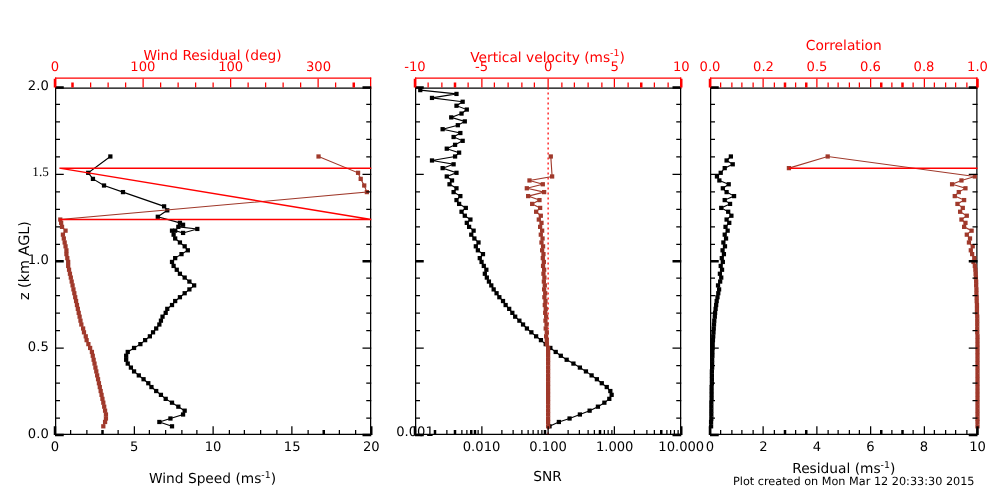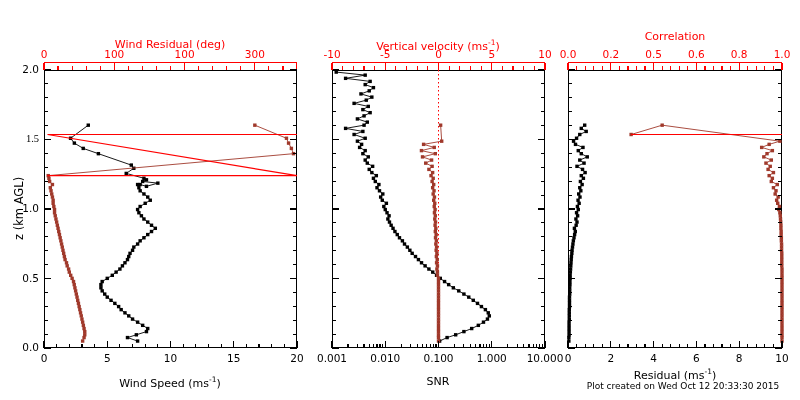--- a/index.html
+++ b/index.html
@@ -34,21 +34,21 @@
   .sup{font-size:7.5px;vertical-align:super;}
 </style>
 </head>
 <body>
 
 <div id="root">
 
 
   <div class="ylabel" style="left:12px;top:240px;">z (km AGL)</div>
 
-  <div class="txt foot" style="left:683px;top:381px;transform:translateX(-50%);">Plot created on Wed Oct 12 20:33:30 2015</div>
+  <div class="txt foot" style="left:683px;top:381px;transform:translateX(-50%);">Plot created on Mon Mar 12 20:33:30 2015</div>
 
   <div class="panel">
     <div class="frame" id="f0" style="left:44px;top:70px;width:253px;height:278px;"></div>
     <div class="topaxis" id="t0" style="left:44px;top:62px;width:253px;height:9px;"></div>
     <div class="txt axlab red" style="left:170px;top:38px;transform:translateX(-50%);">Wind Residual (deg)</div>
     <div class="txt axlab" style="left:170px;top:375px;transform:translateX(-50%);"><span>Wind Speed (ms</span><span class="sup">-1</span><span>)</span></div>
     <svg id="plot0" width="800" height="400">
         <g>
           <polyline points="137.61,341.05 127.49,337.57 136.34,334.80 146.46,331.60 147.73,328.54 142.67,325.34 137.61,322.15 132.55,319.09 128.75,315.89 124.96,312.83 121.16,309.64 118.64,306.58 114.84,303.38 111.05,300.32 107.25,297.13 104.72,294.07 102.19,290.87 100.93,287.81 100.93,284.62 102.19,281.56 107.25,278.36 112.31,275.30 116.11,272.11 119.90,269.05 122.43,265.85 124.96,262.79 127.49,259.60 128.75,256.54 130.02,253.34 132.55,250.28 133.81,247.09 137.61,244.03 140.14,240.83 143.94,237.77 147.73,234.58 151.52,231.52 155.32,228.32 151.52,225.26 147.73,222.07 143.94,219.01 141.41,215.81 138.88,212.75 137.61,209.56 140.14,206.50 145.20,203.30 150.26,200.24 147.73,197.05 143.94,193.99 140.14,190.79 138.88,187.73 137.61,184.54 140.14,184.54 146.46,186.34 157.85,183.15 142.67,181.48 146.46,179.81 143.94,178.28 126.23,173.42 133.81,168.27 131.29,165.08 98.39,153.68 83.22,148.40 74.36,143.11 70.56,138.25 88.28,125.18" fill="none" stroke="#000000" stroke-width="0.9"></polyline>
           <rect x="135.91" y="339.35" width="3.4" height="3.4" fill="#000000"></rect>
@@ -683,21 +683,21 @@
       <div class="tkr" style="left:141.7888888888889px;top:65.5px;height:4.5px;"></div>
       <div class="tkr" style="left:155.84444444444446px;top:65.5px;height:4.5px;"></div>
       <div class="tkr" style="left:169.9px;top:65.5px;height:4.5px;"></div>
       <div class="tkr" style="left:198.01111111111112px;top:65.5px;height:4.5px;"></div>
       <div class="tkr" style="left:212.06666666666666px;top:65.5px;height:4.5px;"></div>
       <div class="tkr" style="left:226.12222222222223px;top:65.5px;height:4.5px;"></div>
       <div class="tkr" style="left:240.17777777777778px;top:65.5px;height:4.5px;"></div>
       <div class="tkr" style="left:268.2888888888889px;top:65.5px;height:4.5px;"></div>
       <div class="tkr" style="left:282.34444444444443px;top:65.5px;height:4.5px;"></div>
       <div class="tk" style="left:331.4px;top:341px;height:7px;"></div>
-      <div class="txt tick" style="left:332px;top:352px;transform:translateX(-50%);">0.001</div>
+      <div class="txt tick" style="left:332px;top:340px;transform:translateX(-50%);">0.001</div>
       <div class="tk" style="left:384.65px;top:341px;height:7px;"></div>
       <div class="txt tick" style="left:385.25px;top:352px;transform:translateX(-50%);">0.010</div>
       <div class="tk" style="left:437.9px;top:341px;height:7px;"></div>
       <div class="txt tick" style="left:438.5px;top:352px;transform:translateX(-50%);">0.100</div>
       <div class="tk" style="left:491.15px;top:341px;height:7px;"></div>
       <div class="txt tick" style="left:491.75px;top:352px;transform:translateX(-50%);">1.000</div>
       <div class="tk" style="left:544.4px;top:341px;height:7px;"></div>
       <div class="txt tick" style="left:545px;top:352px;transform:translateX(-50%);">10.000</div>
       <div class="tk" style="left:347.429847269107px;top:344px;height:4px;"></div>
       <div class="tk" style="left:356.806706813822px;top:344px;height:4px;"></div>

